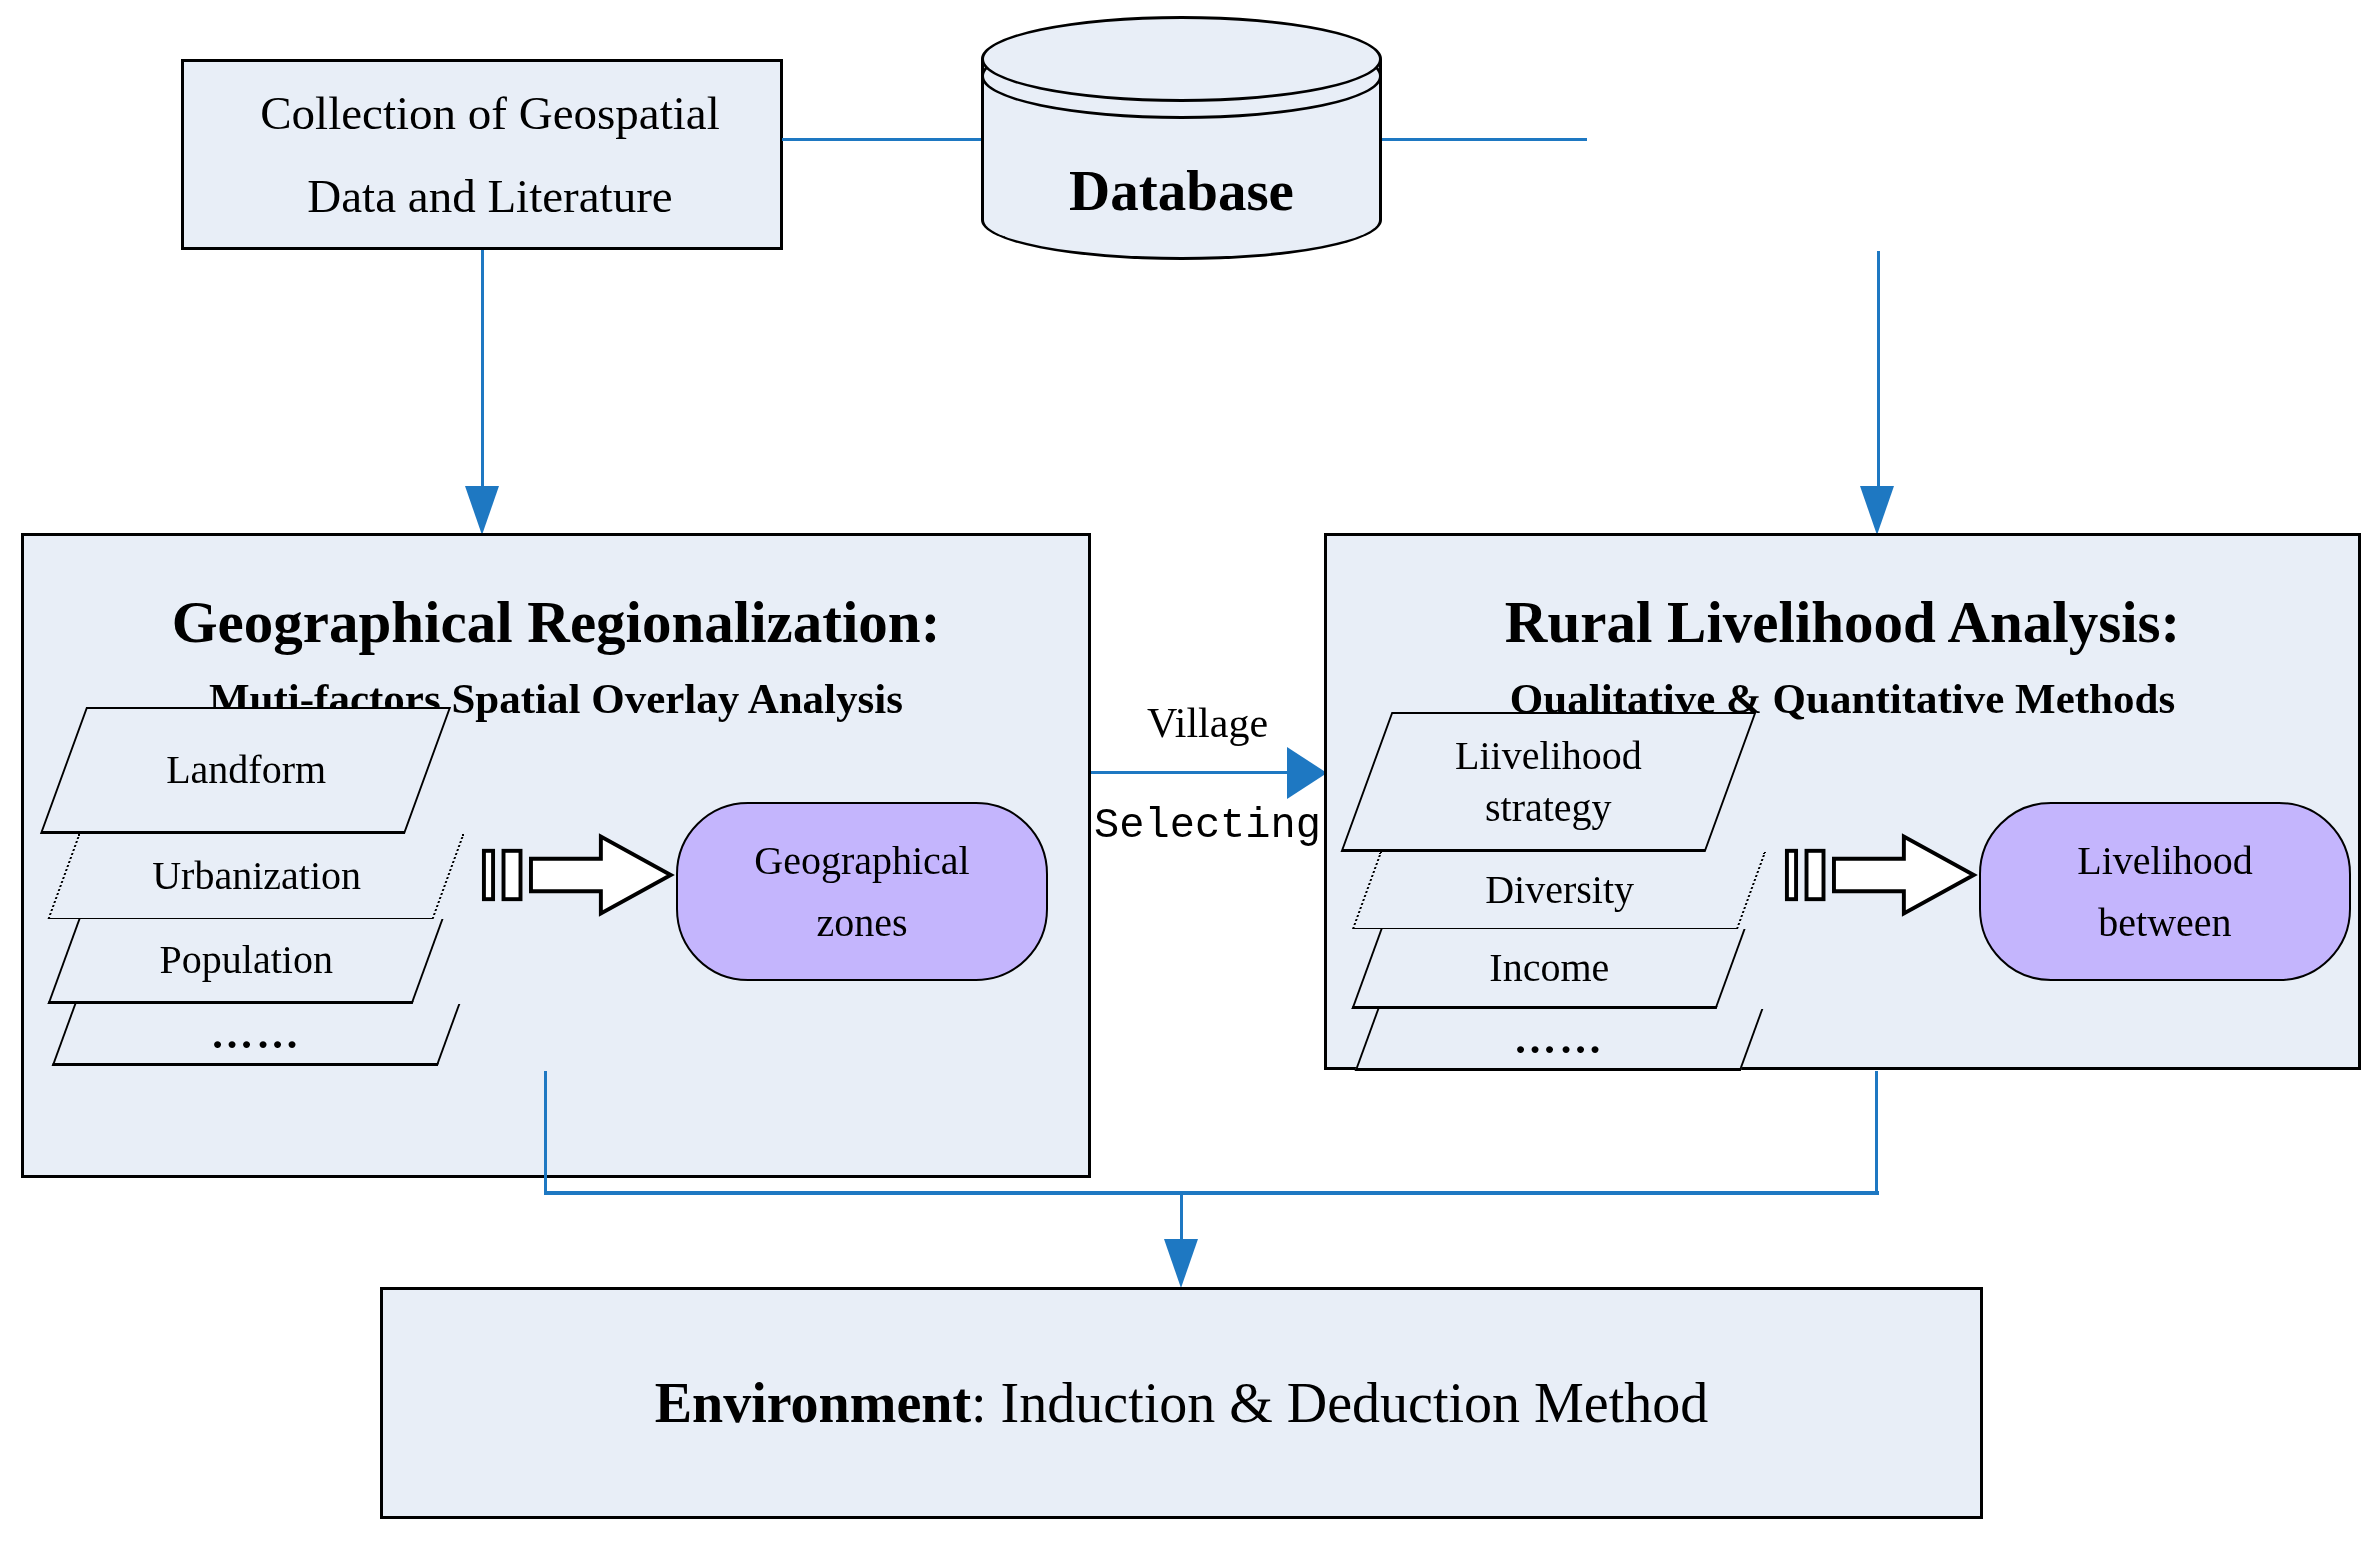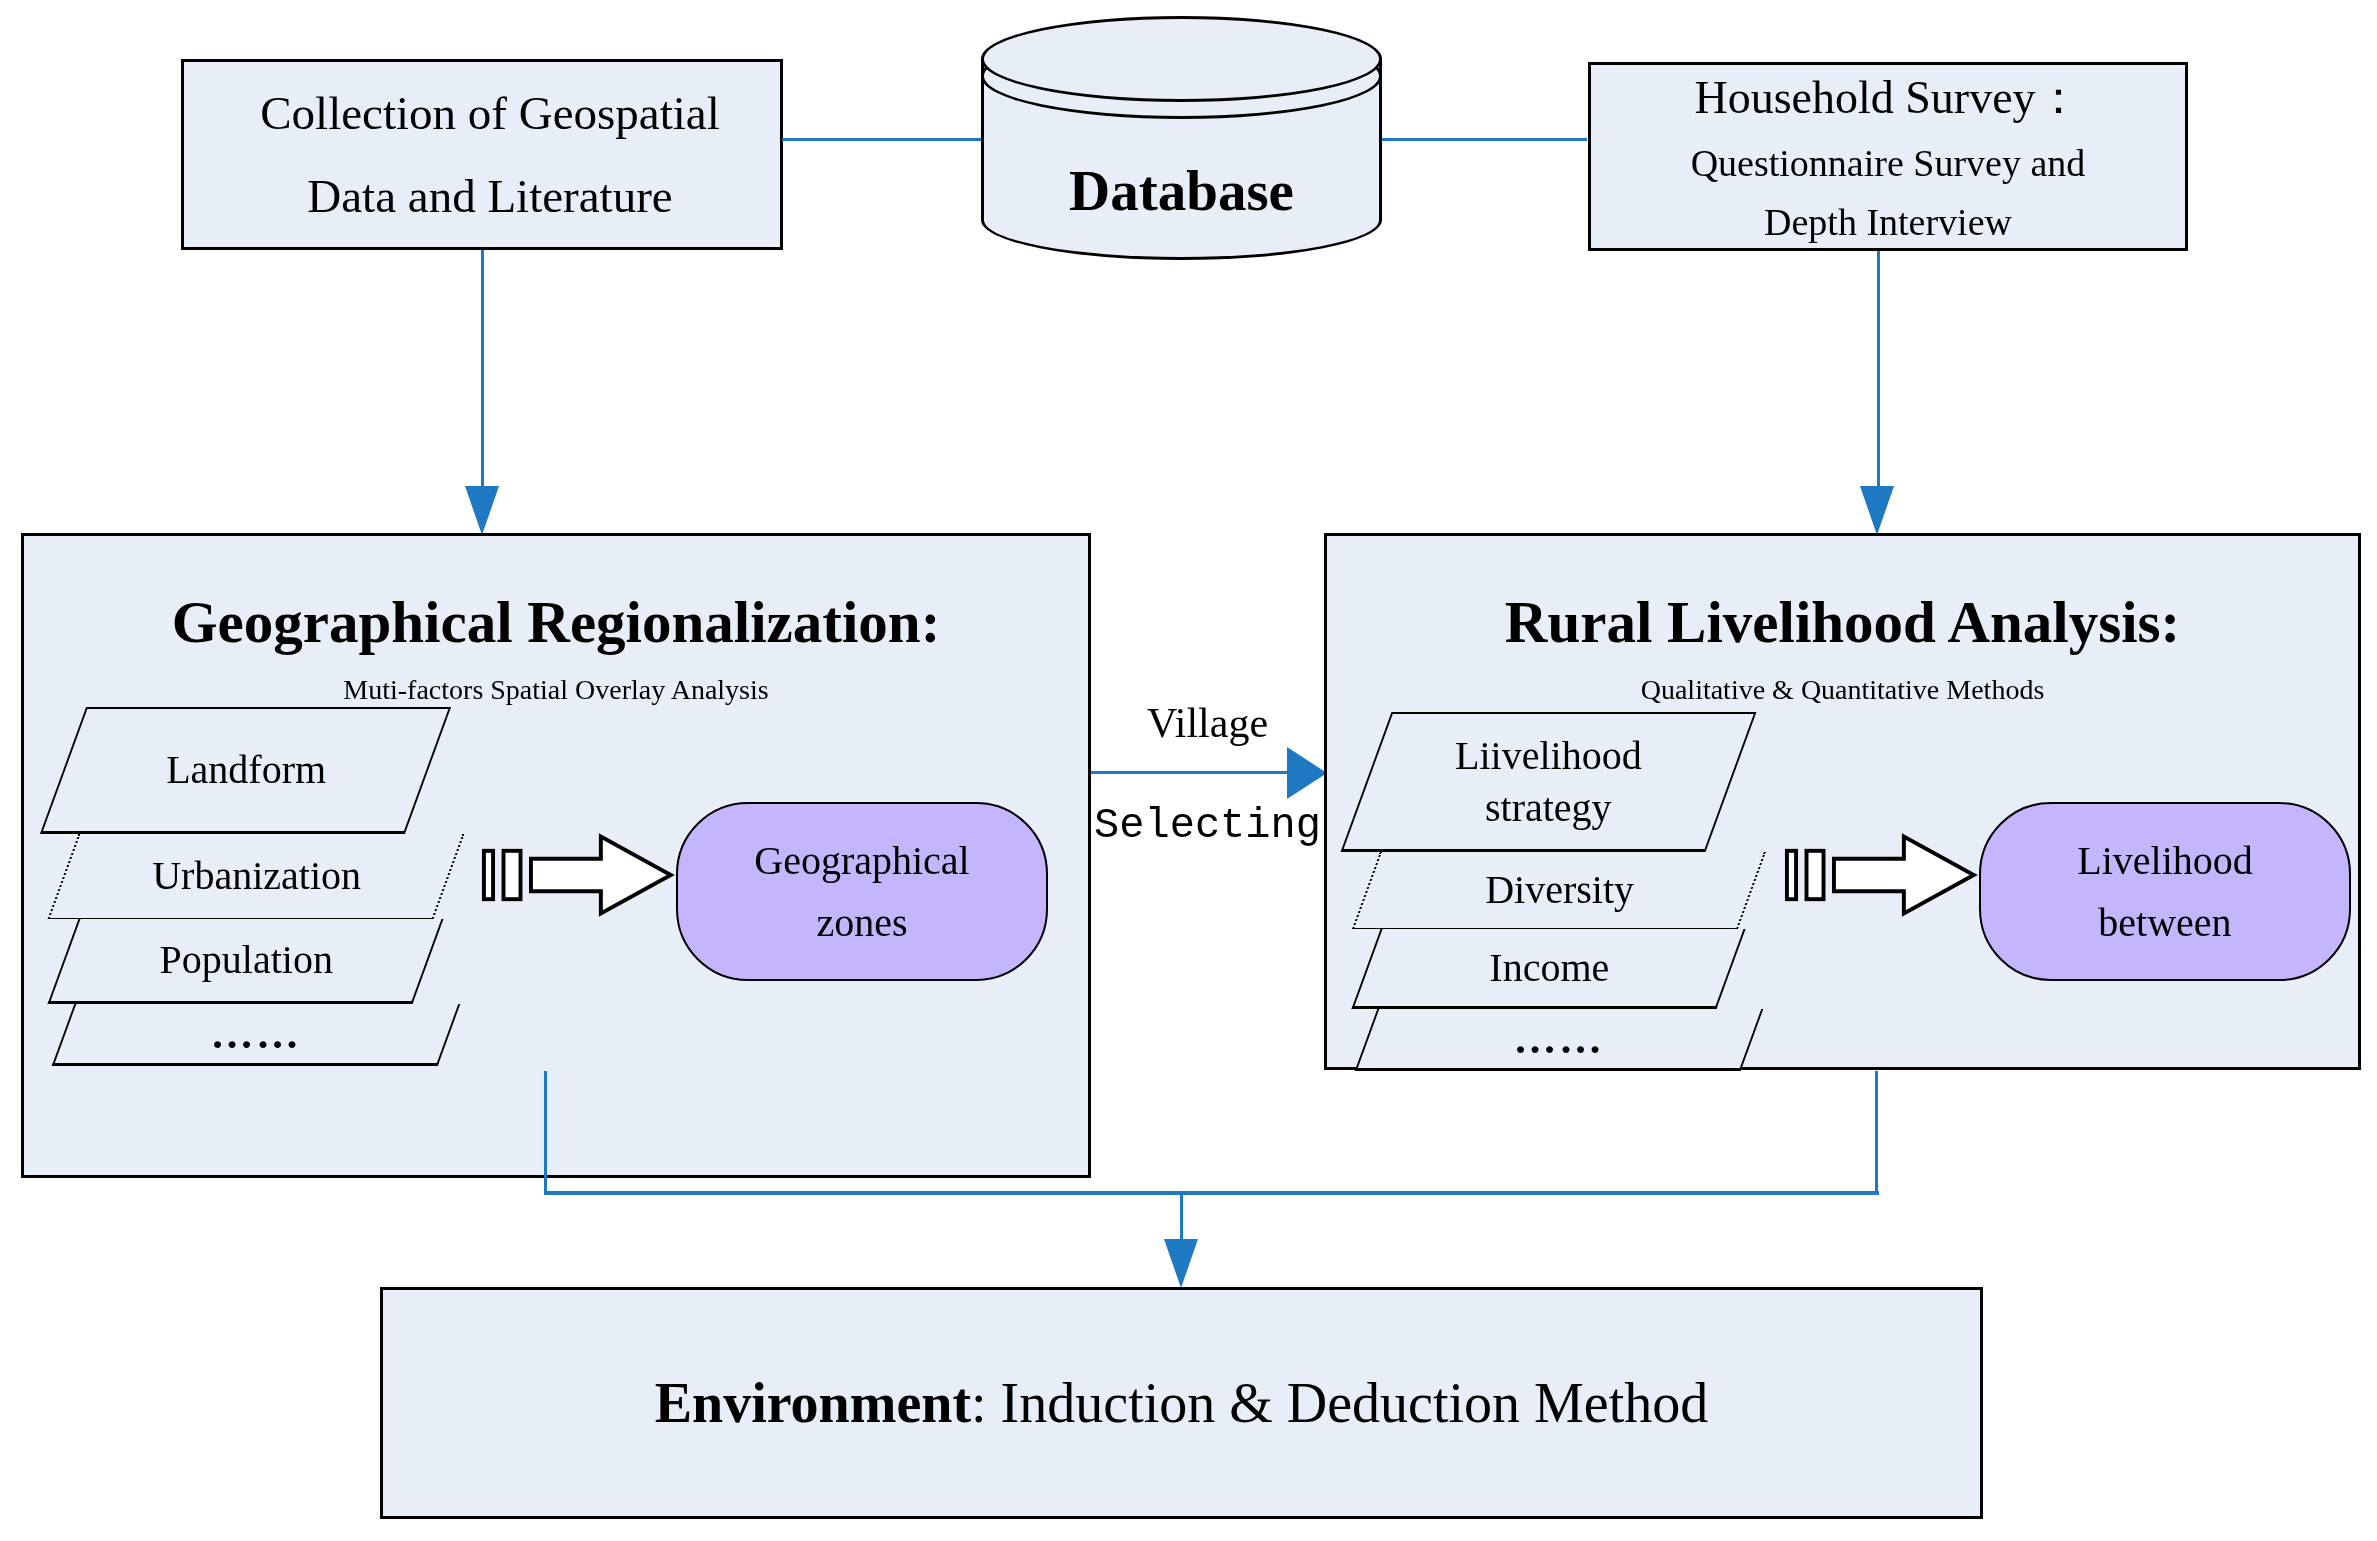--- a/index.html
+++ b/index.html
@@ -32,21 +32,21 @@
   .vline{position:absolute;width:3.3px;}
   .head-down{position:absolute;width:0;height:0;border-left:17.6px solid transparent;
              border-right:17.6px solid transparent;border-top:49px solid #1E78C2;}
   .head-right{position:absolute;width:0;height:0;border-top:26px solid transparent;
               border-bottom:26px solid transparent;border-left:40px solid #1E78C2;}
 
   
   .panel{position:absolute;background:#E8EEF7;border:3.3px solid #000;box-sizing:border-box;}
   .panel-title{position:absolute;top:52px;left:0;width:100%;text-align:center;
                font-weight:bold;font-size:59px;}
-  .panel-sub{position:absolute;top:138px;left:0;width:100%;text-align:center;font-size:28px;}
+  .panel-sub{position:absolute;top:138px;left:0;width:100%;text-align:center;font-size:43px;font-weight:bold;}
 
   
   .stack{position:absolute;left:39px;}
   .layer{display:flex;align-items:center;justify-content:center;background:#E8EEF7;
          transform:skewX(-20deg);box-sizing:border-box;}
   .layer .lab{transform:skewX(20deg);display:block;font-size:40px;line-height:1.3;
               text-align:center;white-space:pre-line;}
   .l-top{border:2.6px solid #000;border-bottom-width:3.3px;width:365px;}
   .l-dot{border-left:2px dotted #000;border-right:2px dotted #000;border-bottom:1.3px solid #000;width:386px;}
   .l-solid{border-left:2px solid #000;border-right:2px solid #000;border-bottom:3.3px solid #000;width:365px;}
@@ -78,25 +78,20 @@
     <div class="boxA-line">Data and Literature</div>
   </div>
 
   <div>
     <div class="cyl-body"></div>
     <div class="cyl-ellipse cyl-rim"></div>
     <div class="cyl-ellipse cyl-top"></div>
     <div class="db-label">Database</div>
   </div>
 
-  <div class="fbox" style="left:1588px;top:62px;width:600px;height:189px;">
-    <div class="boxB-line1">Household Survey：</div>
-    <div class="boxB-line2">Questionnaire Survey and</div>
-    <div class="boxB-line2">Depth Interview</div>
-  </div>
 
   <div class="hline blue" style="left:782px;top:138px;width:199px;"></div>
   <div class="hline blue" style="left:1382px;top:138px;width:205px;"></div>
 
   <div class="vline blue" style="left:481px;top:250px;height:236px;"></div>
   <div class="head-down" style="left:465px;top:486px;"></div>
 
   <div class="vline blue" style="left:1877px;top:251px;height:235px;"></div>
   <div class="head-down" style="left:1860px;top:486px;"></div>
 

